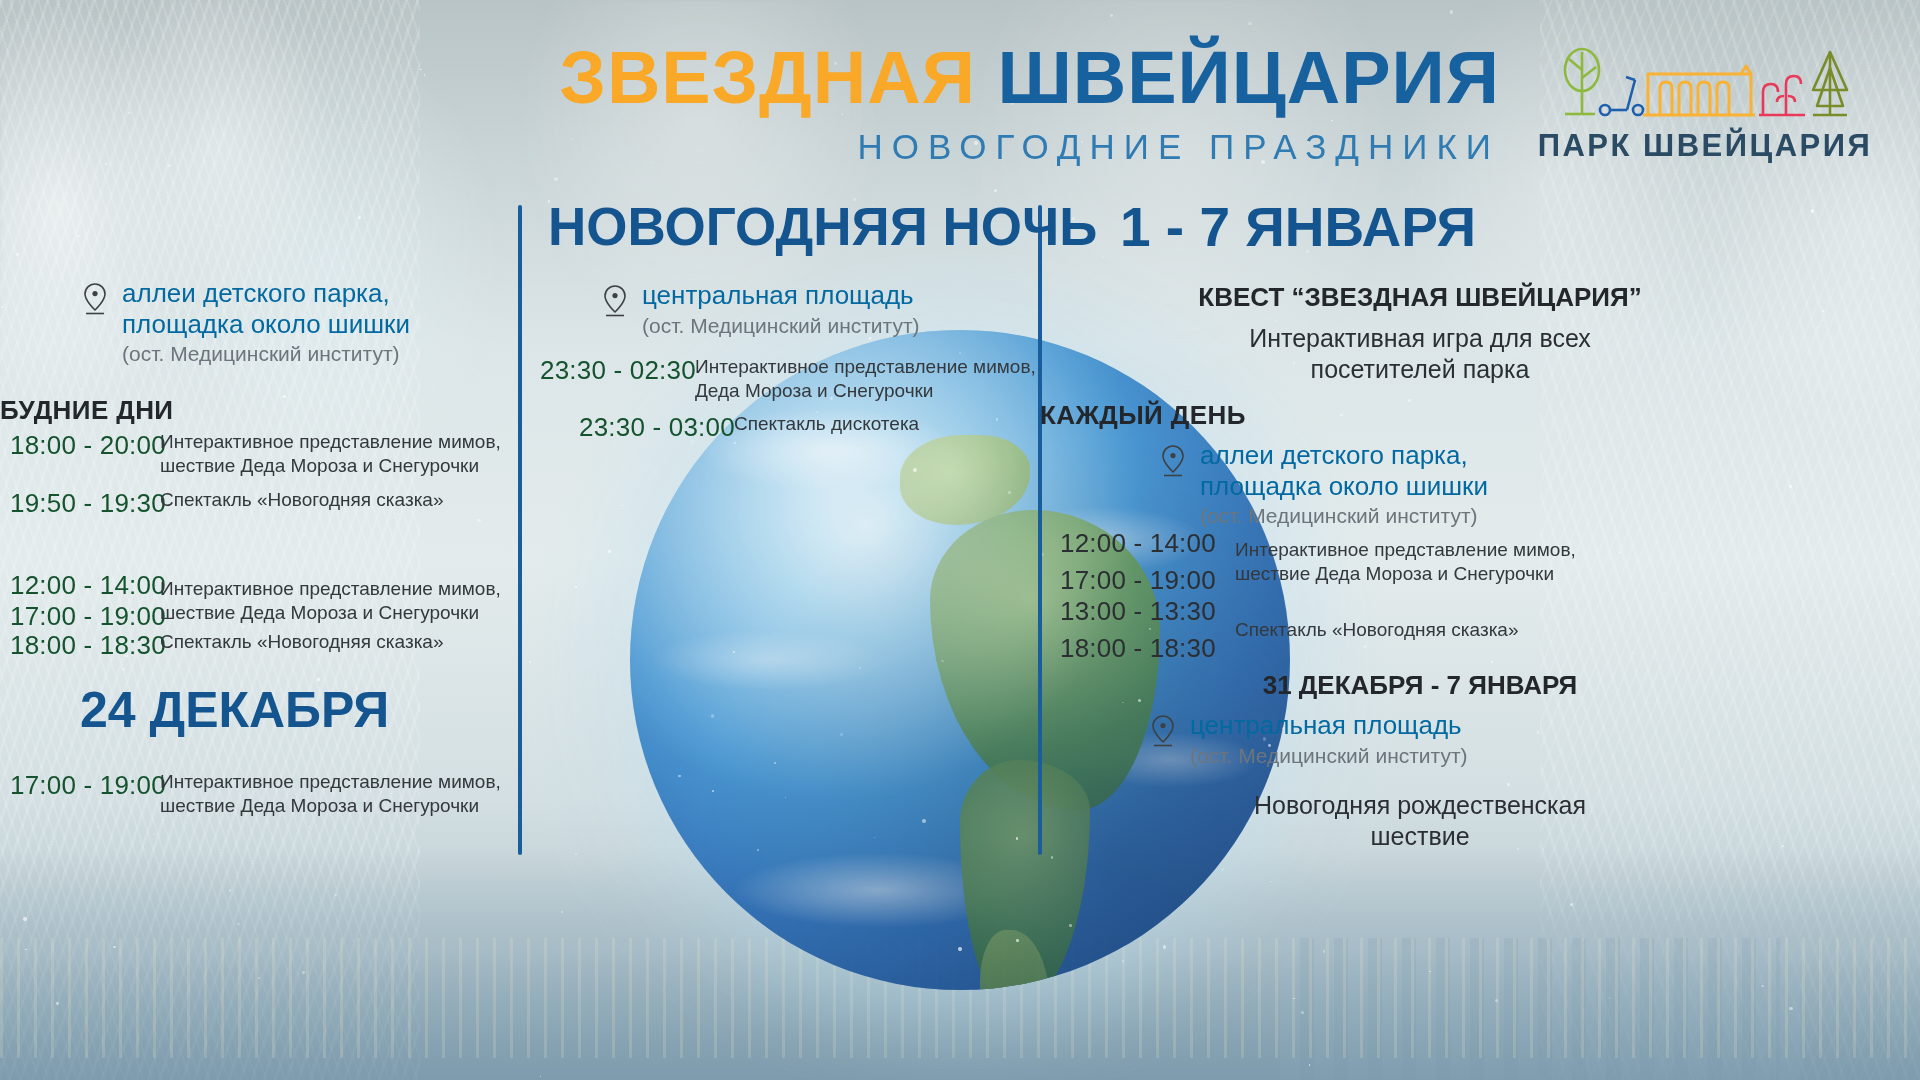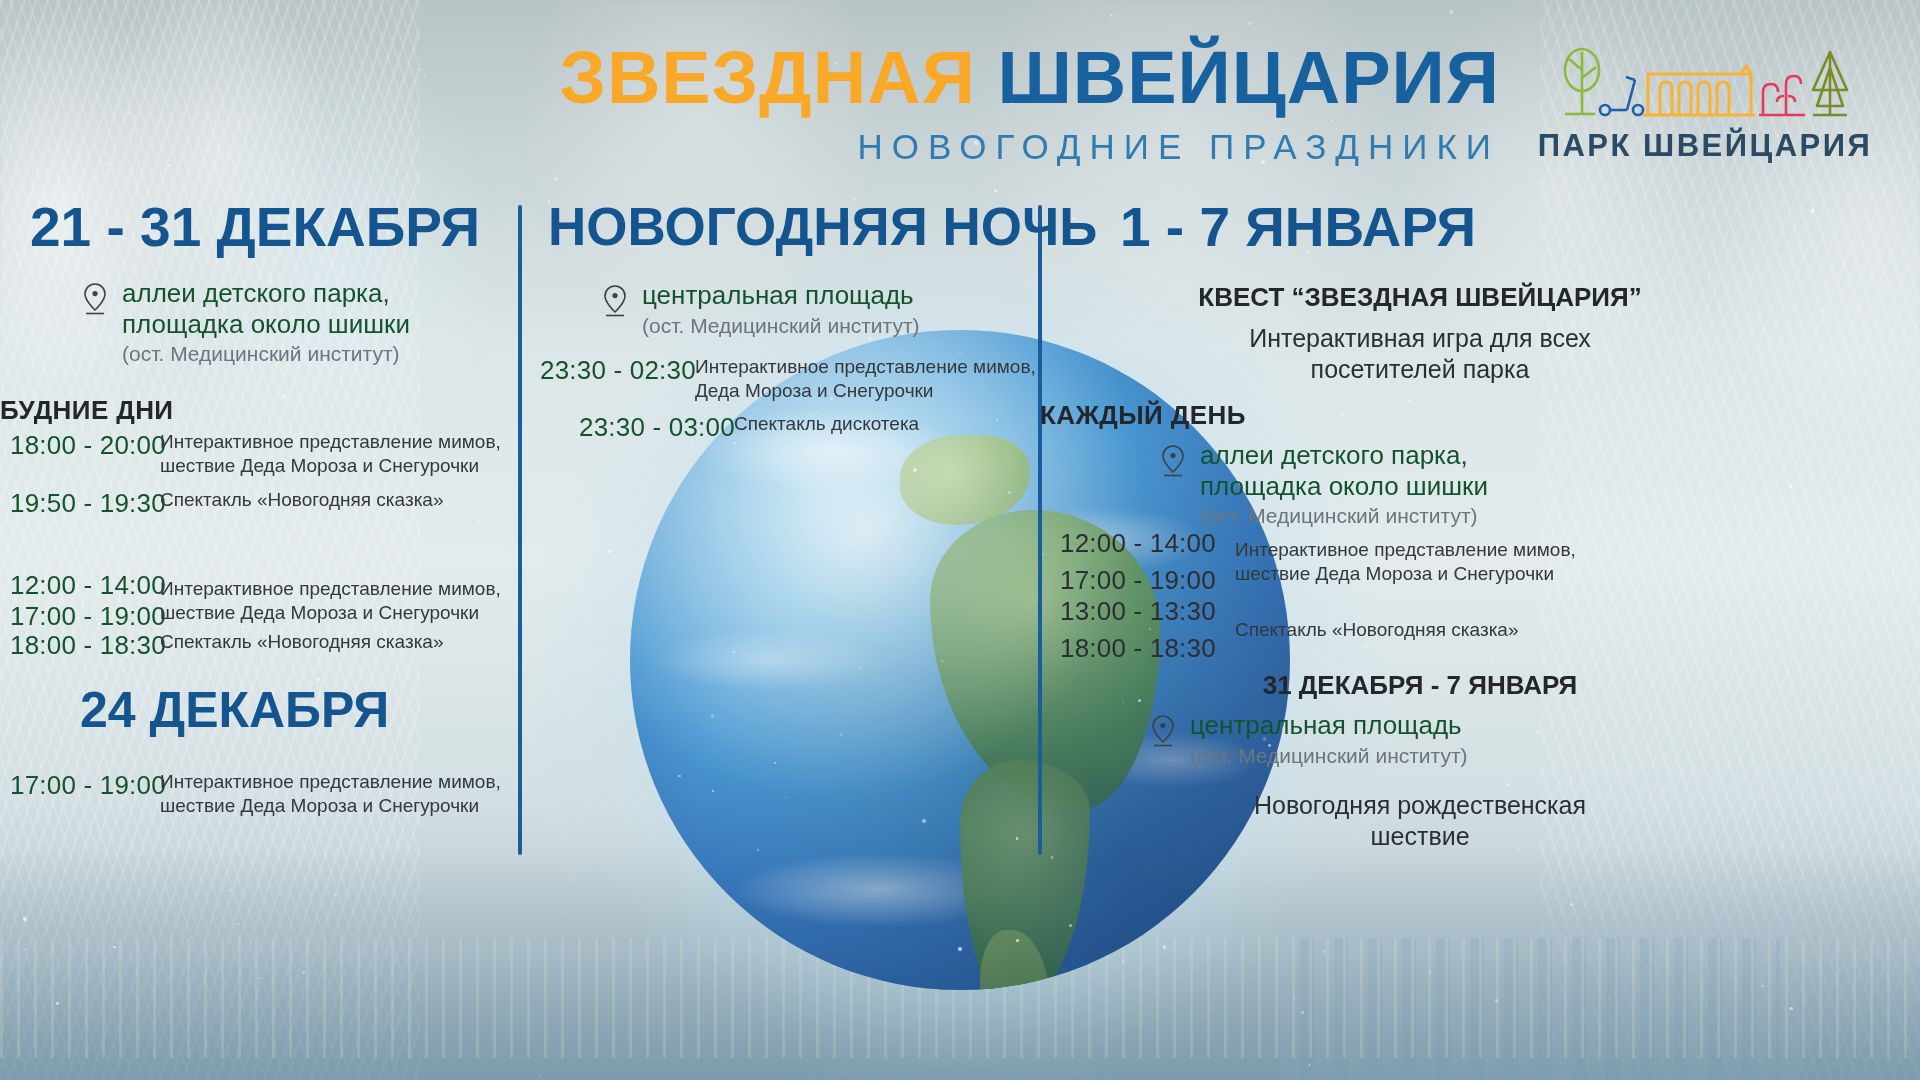--- a/index.html
+++ b/index.html
@@ -148,21 +148,21 @@
     color:#14558f; font-weight:800; text-transform:uppercase;
     line-height:1; white-space:nowrap;
   }
   .h-left { position:absolute; left:30px;  top:10px; font-size:55px; }
   .h-mid  { position:absolute; left:28px;  top:10px; font-size:53px; }
   .h-right{ position:absolute; left:80px;  top:10px; font-size:55px; }
 
   
   .loc-row{ display:flex; align-items:flex-start; gap:14px; }
   .pin{ flex:0 0 auto; margin-top:4px; }
-  .loc-main{ font-size:26px; color:#14532d; line-height:1.18; font-weight:400; }
+  .loc-main{ font-size:26px; color:#0369a1; line-height:1.18; font-weight:400; }
   .loc-sub{ font-size:21px; color:#6d757c; line-height:1.2; margin-top:2px; }
 
   .sec-title{
     font-size:26px; font-weight:700; color:#23272b; 
     text-transform:uppercase; letter-spacing:.4px;
   }
 
   .ev{ display:flex; align-items:flex-start; }
   .ev .t{ font-size:26px; color:#14532d; white-space:nowrap; letter-spacing:.2px; }
   .ev .d{ font-size:19px; color:#33383d; line-height:1.25; }
@@ -463,21 +463,20 @@
       <div class="logo-text">ПАРК ШВЕЙЦАРИЯ</div>
     </div>
   </div>
 
   <div class="cols">
 
     <div class="divider div-1"></div>
     <div class="divider div-2"></div>
 
     <div class="col col-left">
-      <div class="col-head h-left">21 - 31 ДЕКАБРЯ</div>
 
       <div class="L-loc loc-row">
         <span class="pin">
           <svg width="26" height="34" viewBox="0 0 26 34" fill="none">
             <path d="M13 2c5.5 0 10 4.4 10 9.9 0 6.7-10 16.1-10 16.1S3 18.6 3 11.9C3 6.4 7.5 2 13 2z" stroke="#3c4146" stroke-width="1.6"></path>
             <circle cx="13" cy="11.6" r="2.6" fill="#3c4146"></circle>
             <path d="M4 31.5 L22 31.5" stroke="#3c4146" stroke-width="1.6"></path>
           </svg>
         </span>
         <span>

